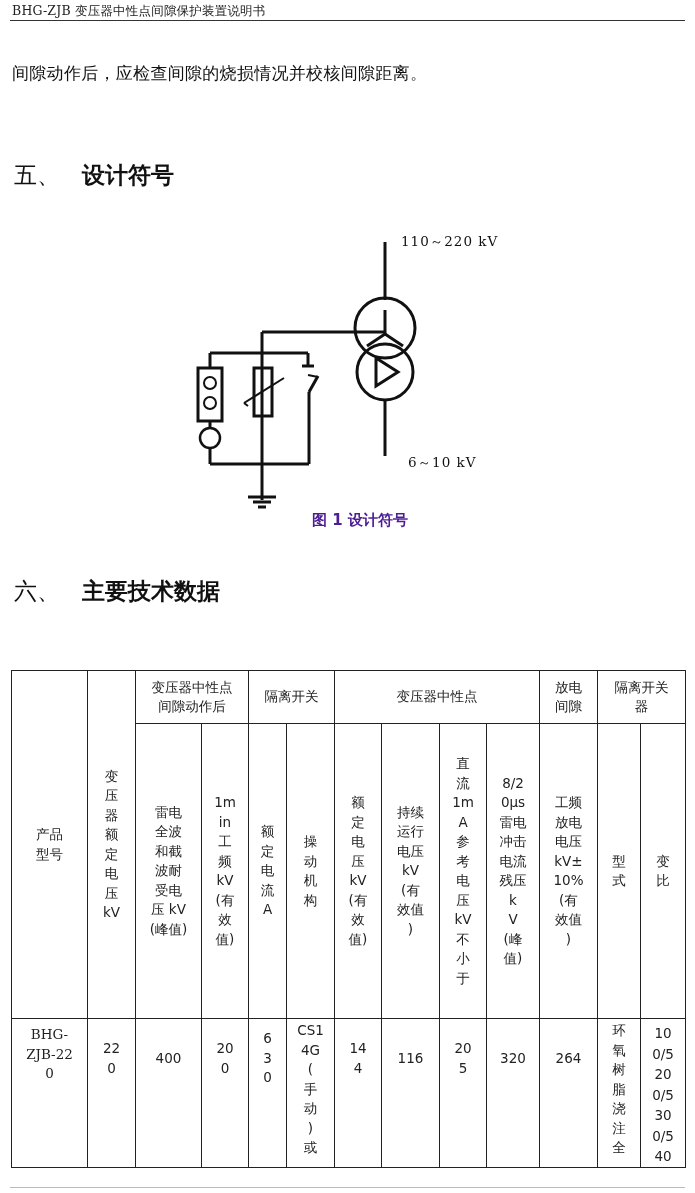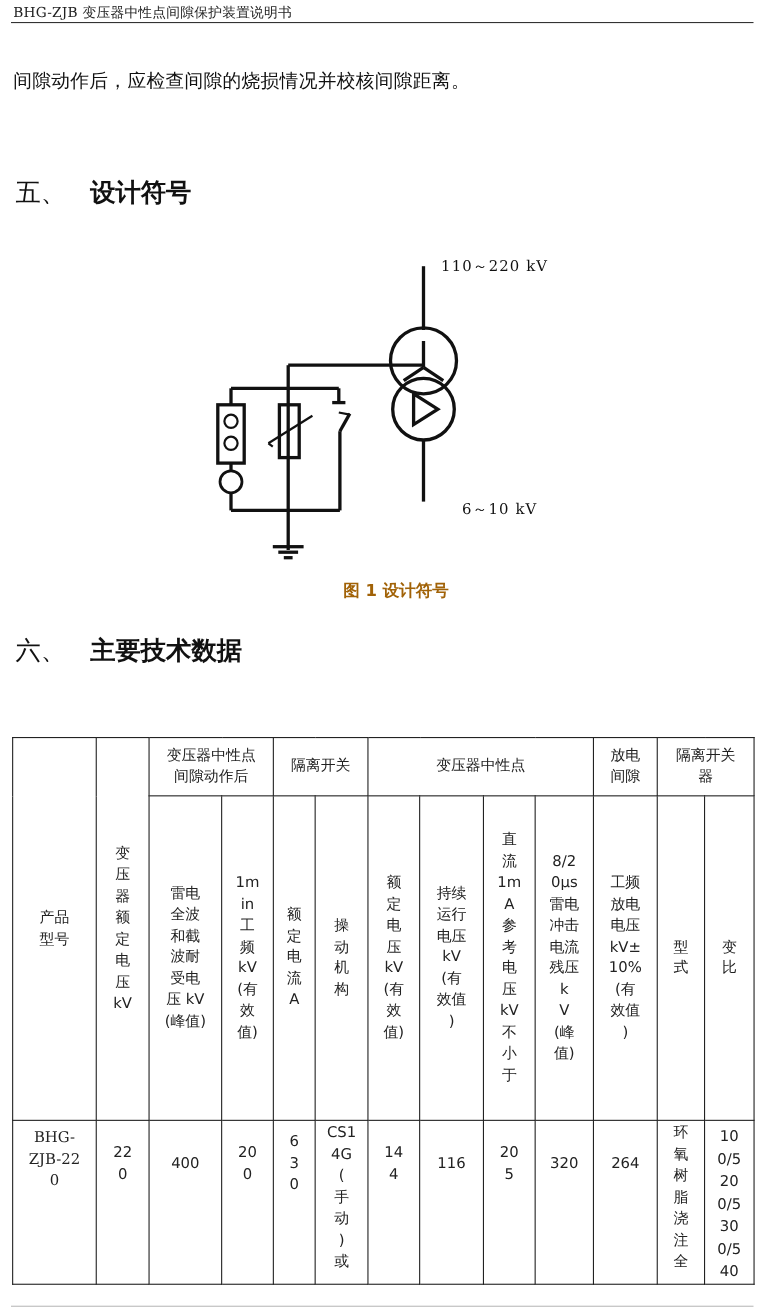--- a/index.html
+++ b/index.html
@@ -6,22 +6,22 @@
   body { width:695px; height:1193px; position:relative; overflow:hidden;
          font-family:"DejaVu Sans", sans-serif; color:#111; }
   .header-title { position:absolute; left:12px; top:3px; font-family:"DejaVu Serif", serif;
                   font-size:12.5px; color:#222; letter-spacing:0.2px; }
   .header-rule { position:absolute; left:10px; top:20px; width:675px; height:0; border-top:1.5px solid #333; }
   .para { position:absolute; left:12px; top:62px; font-size:17px; color:#111; letter-spacing:0.3px; }
   .section-heading { position:absolute; left:14px; font-size:23px; font-weight:bold; color:#111; }
   .section-heading .num { display:inline-block; width:68px; font-weight:normal; }
   .figure { position:absolute; left:180px; top:210px; width:360px; height:330px; }
   .fig-label { position:absolute; font-family:"DejaVu Serif", serif; font-size:13.5px; letter-spacing:1px; color:#111;margin-top:12px; }
-  .fig-caption { position:absolute; left:0; top:318px; width:360px; text-align:center;
-                 font-size:15px; font-weight:bold; color:#a16207; }
+  .fig-caption { position:absolute; left:0; top:301px; width:360px; text-align:center;
+                 font-size:15px; font-weight:bold; color:#4c1d95; }
   table.spec { position:absolute; left:11px; top:670px; border-collapse:collapse; table-layout:fixed; }
   table.spec td { border:1.5px solid #222; font-size:13.5px; text-align:center; vertical-align:middle;
                   padding:0; line-height:19.5px; color:#222; word-break:break-all; }
   .vt { display:inline-block; white-space:pre-line; }
   .footer-rule { position:absolute; left:10px; top:1187px; width:675px; border-top:1px solid #bbb; }
 </style>
 </head>
 <body>
 
 <div class="header-title">BHG-ZJB 变压器中性点间隙保护装置说明书</div>
@@ -73,21 +73,21 @@
       <line x1="129" y1="182" x2="129" y2="254"></line>
 
       <line x1="30" y1="254" x2="129" y2="254"></line>
 
       <line x1="68" y1="287" x2="96" y2="287"></line>
       <line x1="73" y1="292" x2="91" y2="292"></line>
       <line x1="78" y1="297" x2="86" y2="297"></line>
     </g>
   </svg>
   <div class="fig-label" style="left:221px; top:11px;">110～220 kV</div>
-  <div class="fig-label" style="left:240px; top:232px;">6～10 kV</div>
+  <div class="fig-label" style="left:228px; top:232px;">6～10 kV</div>
   <div class="fig-caption">图 1 设计符号</div>
 </div>
 
 <div class="section-heading" style="top:576px;">
   <span class="num">六、</span><span>主要技术数据</span>
 </div>
 
 <table class="spec">
   <colgroup>
     <col style="width:76px">

